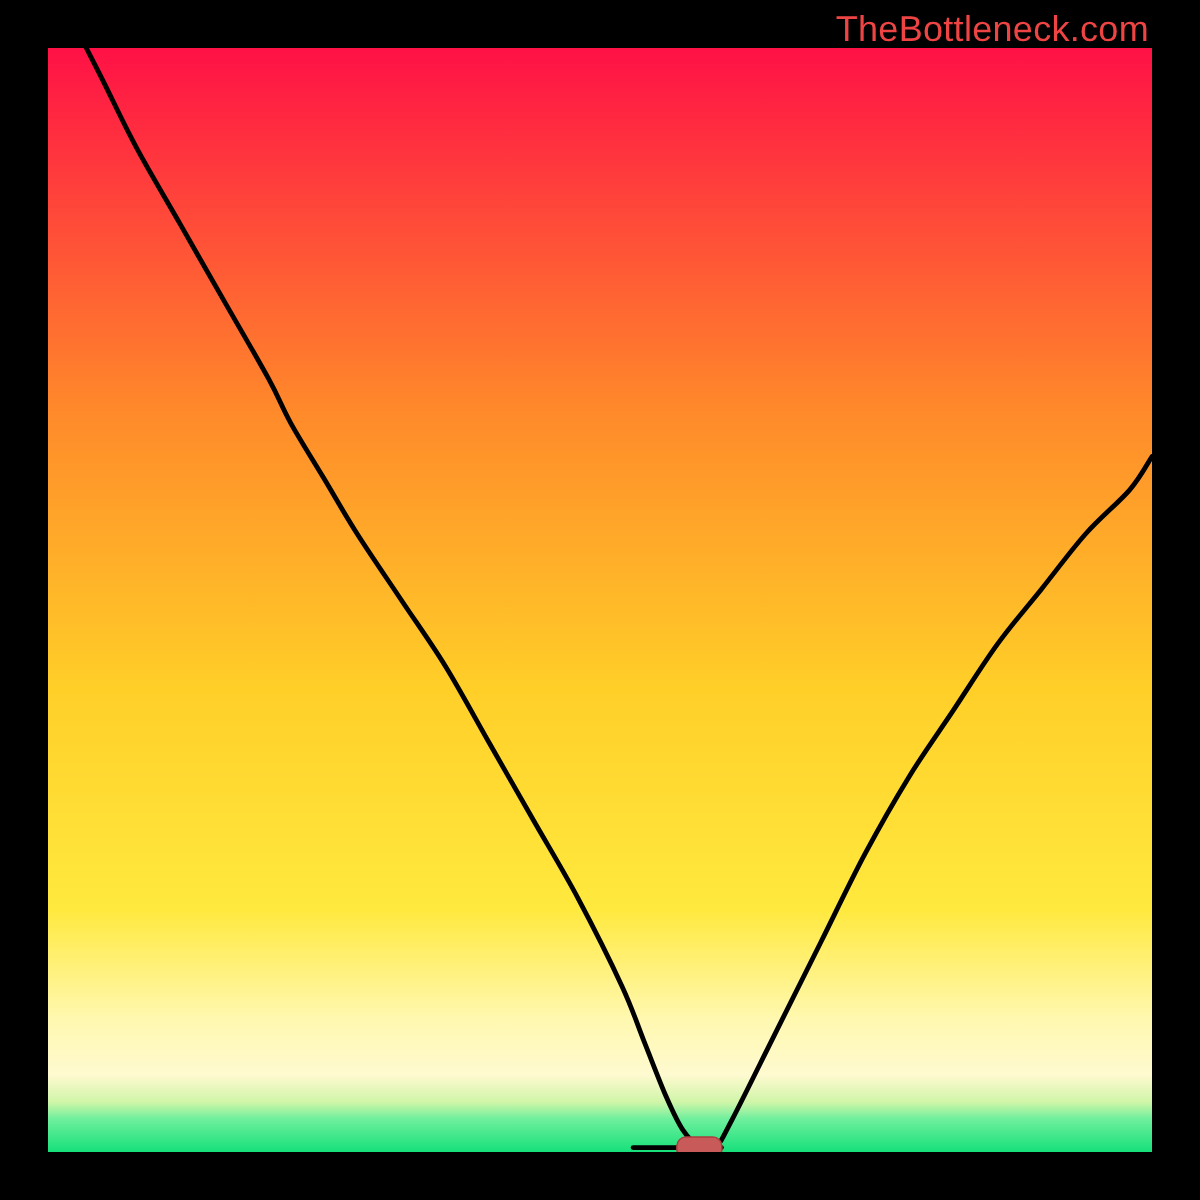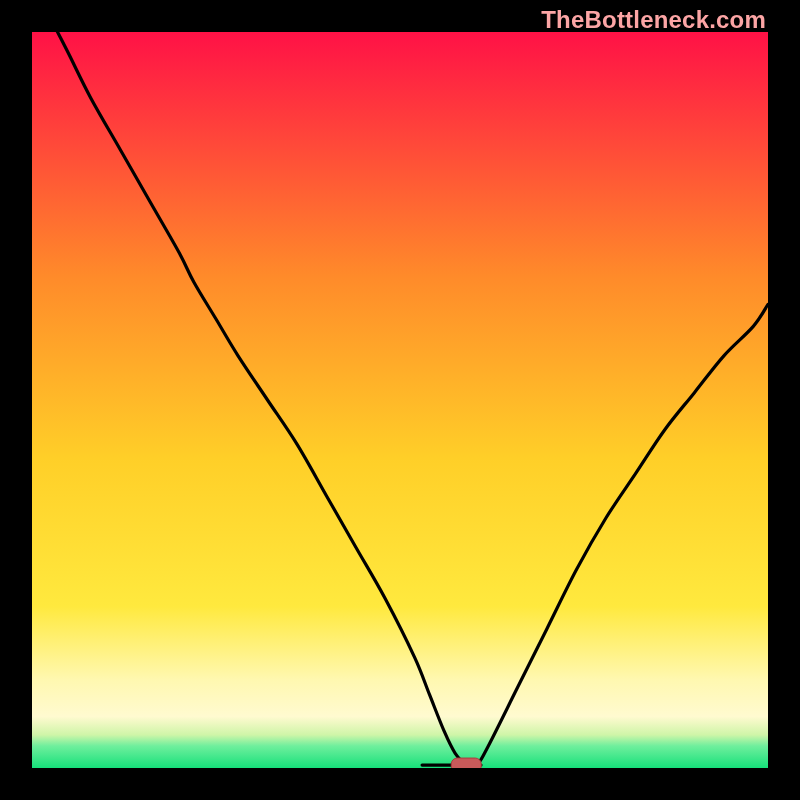--- a/index.html
+++ b/index.html
@@ -26,23 +26,23 @@
     overflow: hidden;
   }
   .gradient {
     position: absolute;
     left: 0; top: 0; right: 0; bottom: 0;
   }
   .watermark {
     position: absolute;
     top: 6px;
     right: 34px;
-    color: #fca5a5;
+    color: #ef4444;
     font-size: 24px;
-    font-weight: 700;
+    font-weight: 400;
     letter-spacing: 0.2px;
     font-family: "Segoe UI", Arial, sans-serif;
   }
   svg { display: block; }
 </style>
 </head>
 <body>
 
 <div class="frame">
 

